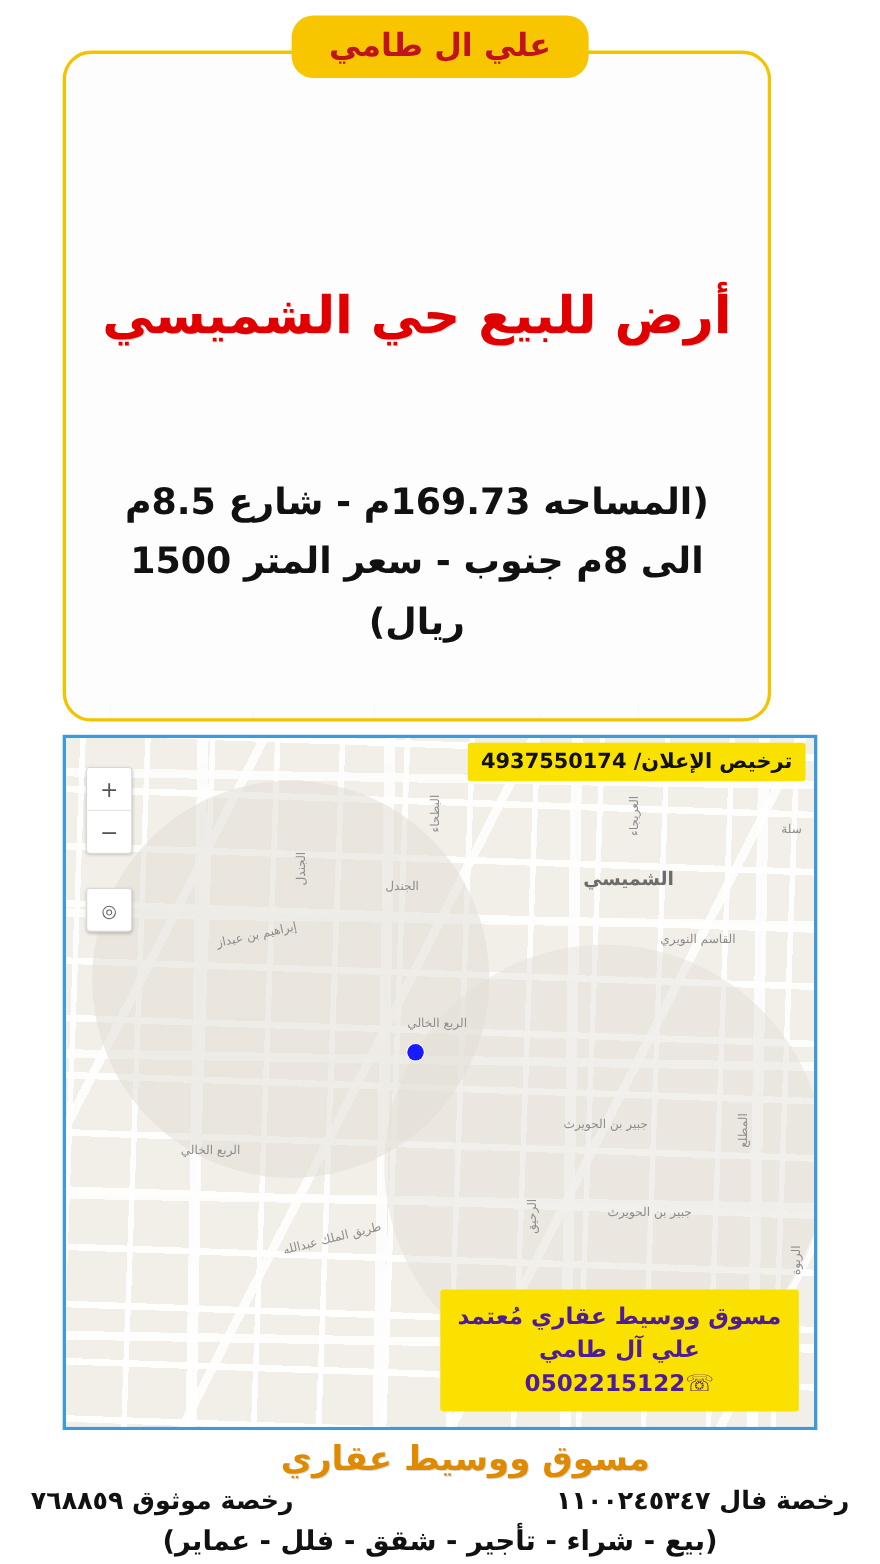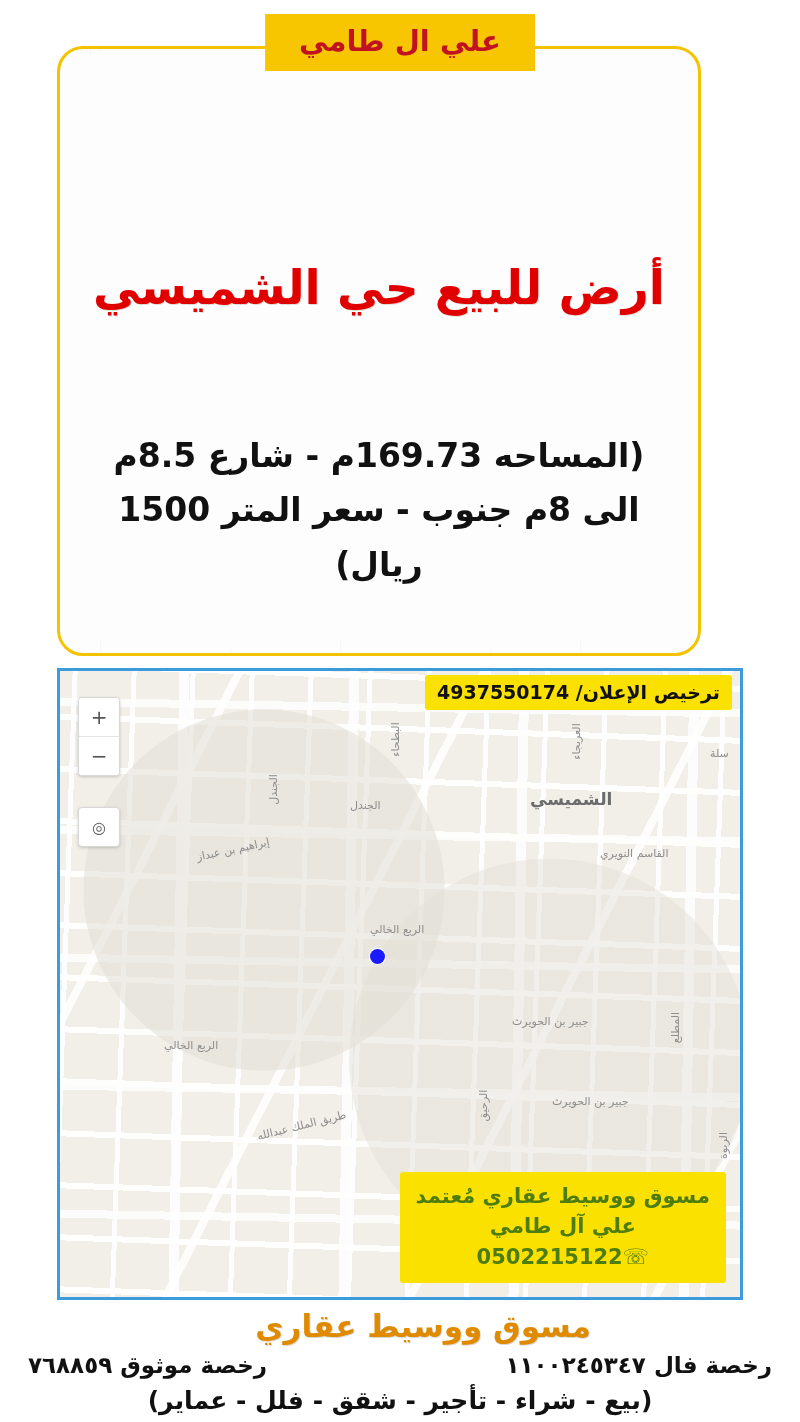--- a/index.html
+++ b/index.html
@@ -52,21 +52,21 @@
     position: absolute;
     left: 50%;
     transform: translateX(-50%);
     top: 14px;
     background: #f7c600;
     color: #c1121f;
     font-weight: bold;
     font-size: 29px;
     line-height: 1;
     padding: 13px 34px 15px 34px;
-    border-radius: 0;
+    border-radius: 20px;
     white-space: nowrap;
     letter-spacing: 0.5px;
     z-index: 5;
   }
 
   .ad-title {
     position: absolute;
     left: 0;
     right: 0;
     top: 210px;
@@ -219,21 +219,21 @@
     border-radius: 3px;
     white-space: nowrap;
     z-index: 6;
   }
 
   .agent-badge {
     position: absolute;
     right: 14px;
     bottom: 14px;
     background: #fbe100;
-    color: #4d7c0f;
+    color: #4c1d95;
     padding: 9px 16px 11px 16px;
     border-radius: 3px;
     text-align: center;
     font-weight: bold;
     font-size: 21px;
     line-height: 1.45;
     z-index: 6;
   }
   .agent-badge .phone-row {
     display: flex;

